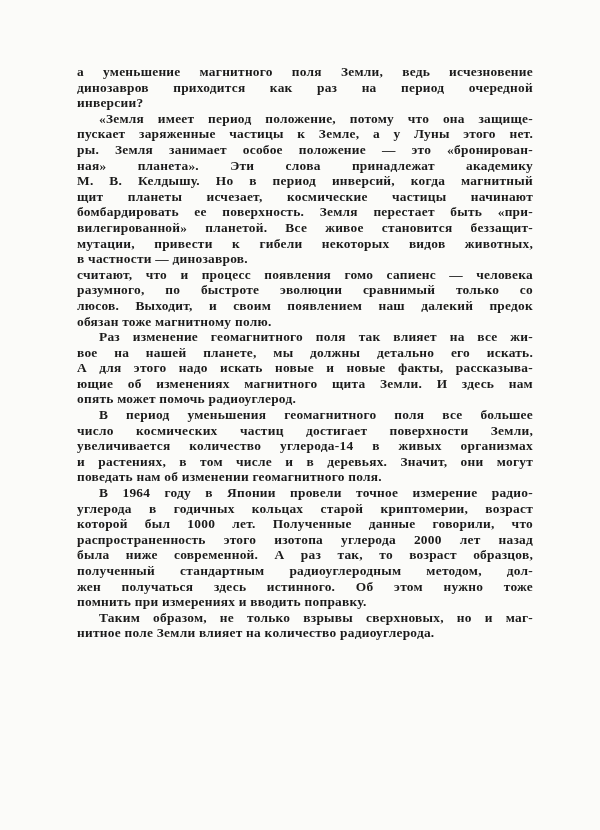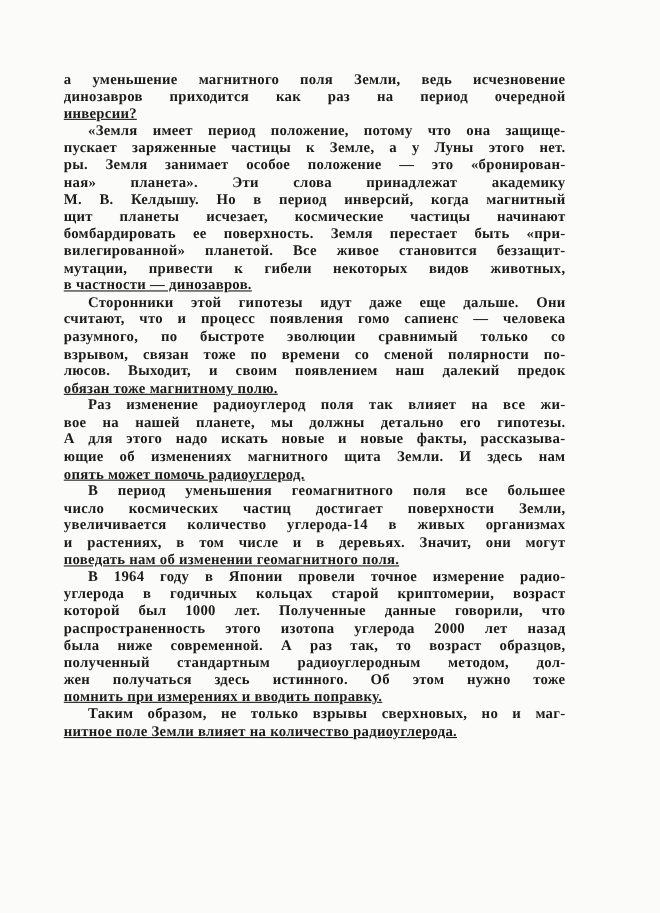--- a/index.html
+++ b/index.html
@@ -13,21 +13,21 @@
     overflow: hidden;
     position: relative;
   }
   .book-page {
     position: absolute;
     inset: 0;
     background: var(--paper, #fbfbf9);
   }
   .text-block {
     position: absolute;
-    left: 58px;
+    left: 77px;
     top: 64px;
     width: 456px;
     font-family: "Liberation Serif", "DejaVu Serif", serif;
     font-weight: 700;
     font-size: 13.4px;
     line-height: 15.6px;
     color: var(--ink, #1b1b1b);
     letter-spacing: 0.25px;
   }
   .paragraph {
@@ -36,21 +36,20 @@
   }
   .line {
     text-align: justify;
     text-align-last: justify;
     white-space: normal;
     height: 15.6px;
     overflow: visible;
   }
   .line.last {
     text-align-last: left;
-    text-decoration: underline;
   }
   .line.indent {
     padding-left: 22px;
   }
 </style>
 </head>
 <body style="--paper: #fbfbf9; --ink: #1b1b1b;">
 
 <div class="book-page">
   <div class="text-block">
@@ -65,30 +64,28 @@
         <div class="line">ры. Земля занимает особое положение — это «бронирован-</div>
         <div class="line">ная» планета». Эти слова принадлежат академику</div>
         <div class="line">М. В. Келдышу. Но в период инверсий, когда магнитный</div>
         <div class="line">щит планеты исчезает, космические частицы начинают</div>
         <div class="line">бомбардировать ее поверхность. Земля перестает быть «при-</div>
         <div class="line">вилегированной» планетой. Все живое становится беззащит-</div>
         <div class="line">мутации, привести к гибели некоторых видов животных,</div>
         <div class="line last">в частности — динозавров.</div>
       </div>
       <div class="paragraph">
-        <div class="line indent">Сторонники этой гипотезы идут даже еще дальше. Они</div>
         <div class="line">считают, что и процесс появления гомо сапиенс — человека</div>
         <div class="line">разумного, по быстроте эволюции сравнимый только со</div>
-        <div class="line">взрывом, связан тоже по времени со сменой полярности по-</div>
         <div class="line">люсов. Выходит, и своим появлением наш далекий предок</div>
         <div class="line last">обязан тоже магнитному полю.</div>
       </div>
       <div class="paragraph">
-        <div class="line indent">Раз изменение радиоуглерод поля так влияет на все жи-</div>
-        <div class="line">вое на нашей планете, мы должны детально его гипотезы.</div>
+        <div class="line indent">Раз изменение геомагнитного поля так влияет на все жи-</div>
+        <div class="line">вое на нашей планете, мы должны детально его искать.</div>
         <div class="line">А для этого надо искать новые и новые факты, рассказыва-</div>
         <div class="line">ющие об изменениях магнитного щита Земли. И здесь нам</div>
         <div class="line last">опять может помочь радиоуглерод.</div>
       </div>
       <div class="paragraph">
         <div class="line indent">В период уменьшения геомагнитного поля все большее</div>
         <div class="line">число космических частиц достигает поверхности Земли,</div>
         <div class="line">увеличивается количество углерода-14 в живых организмах</div>
         <div class="line">и растениях, в том числе и в деревьях. Значит, они могут</div>
         <div class="line last">поведать нам об изменении геомагнитного поля.</div>

